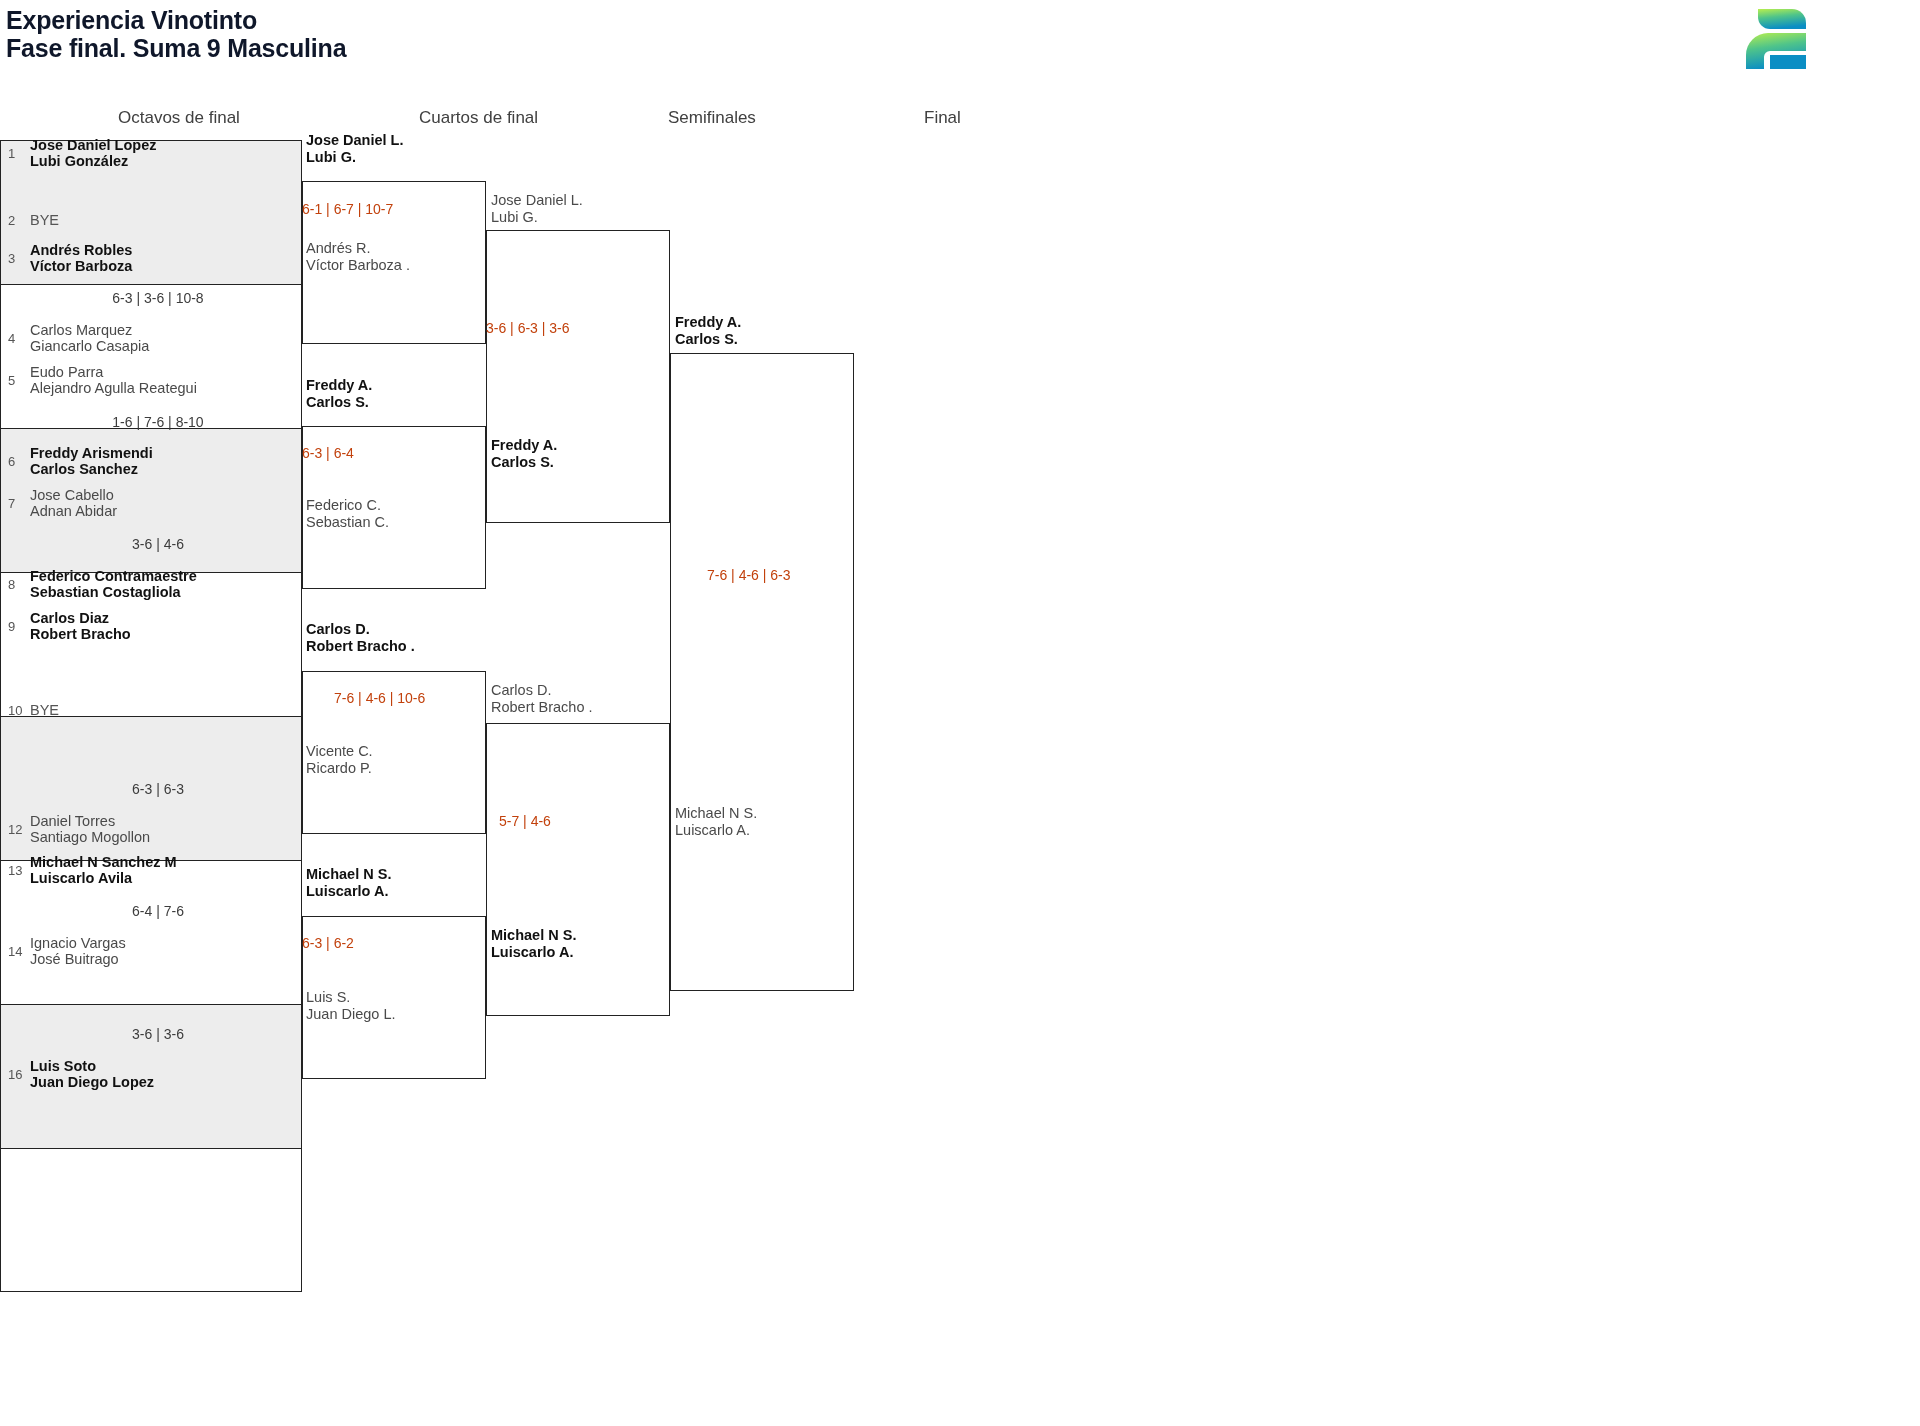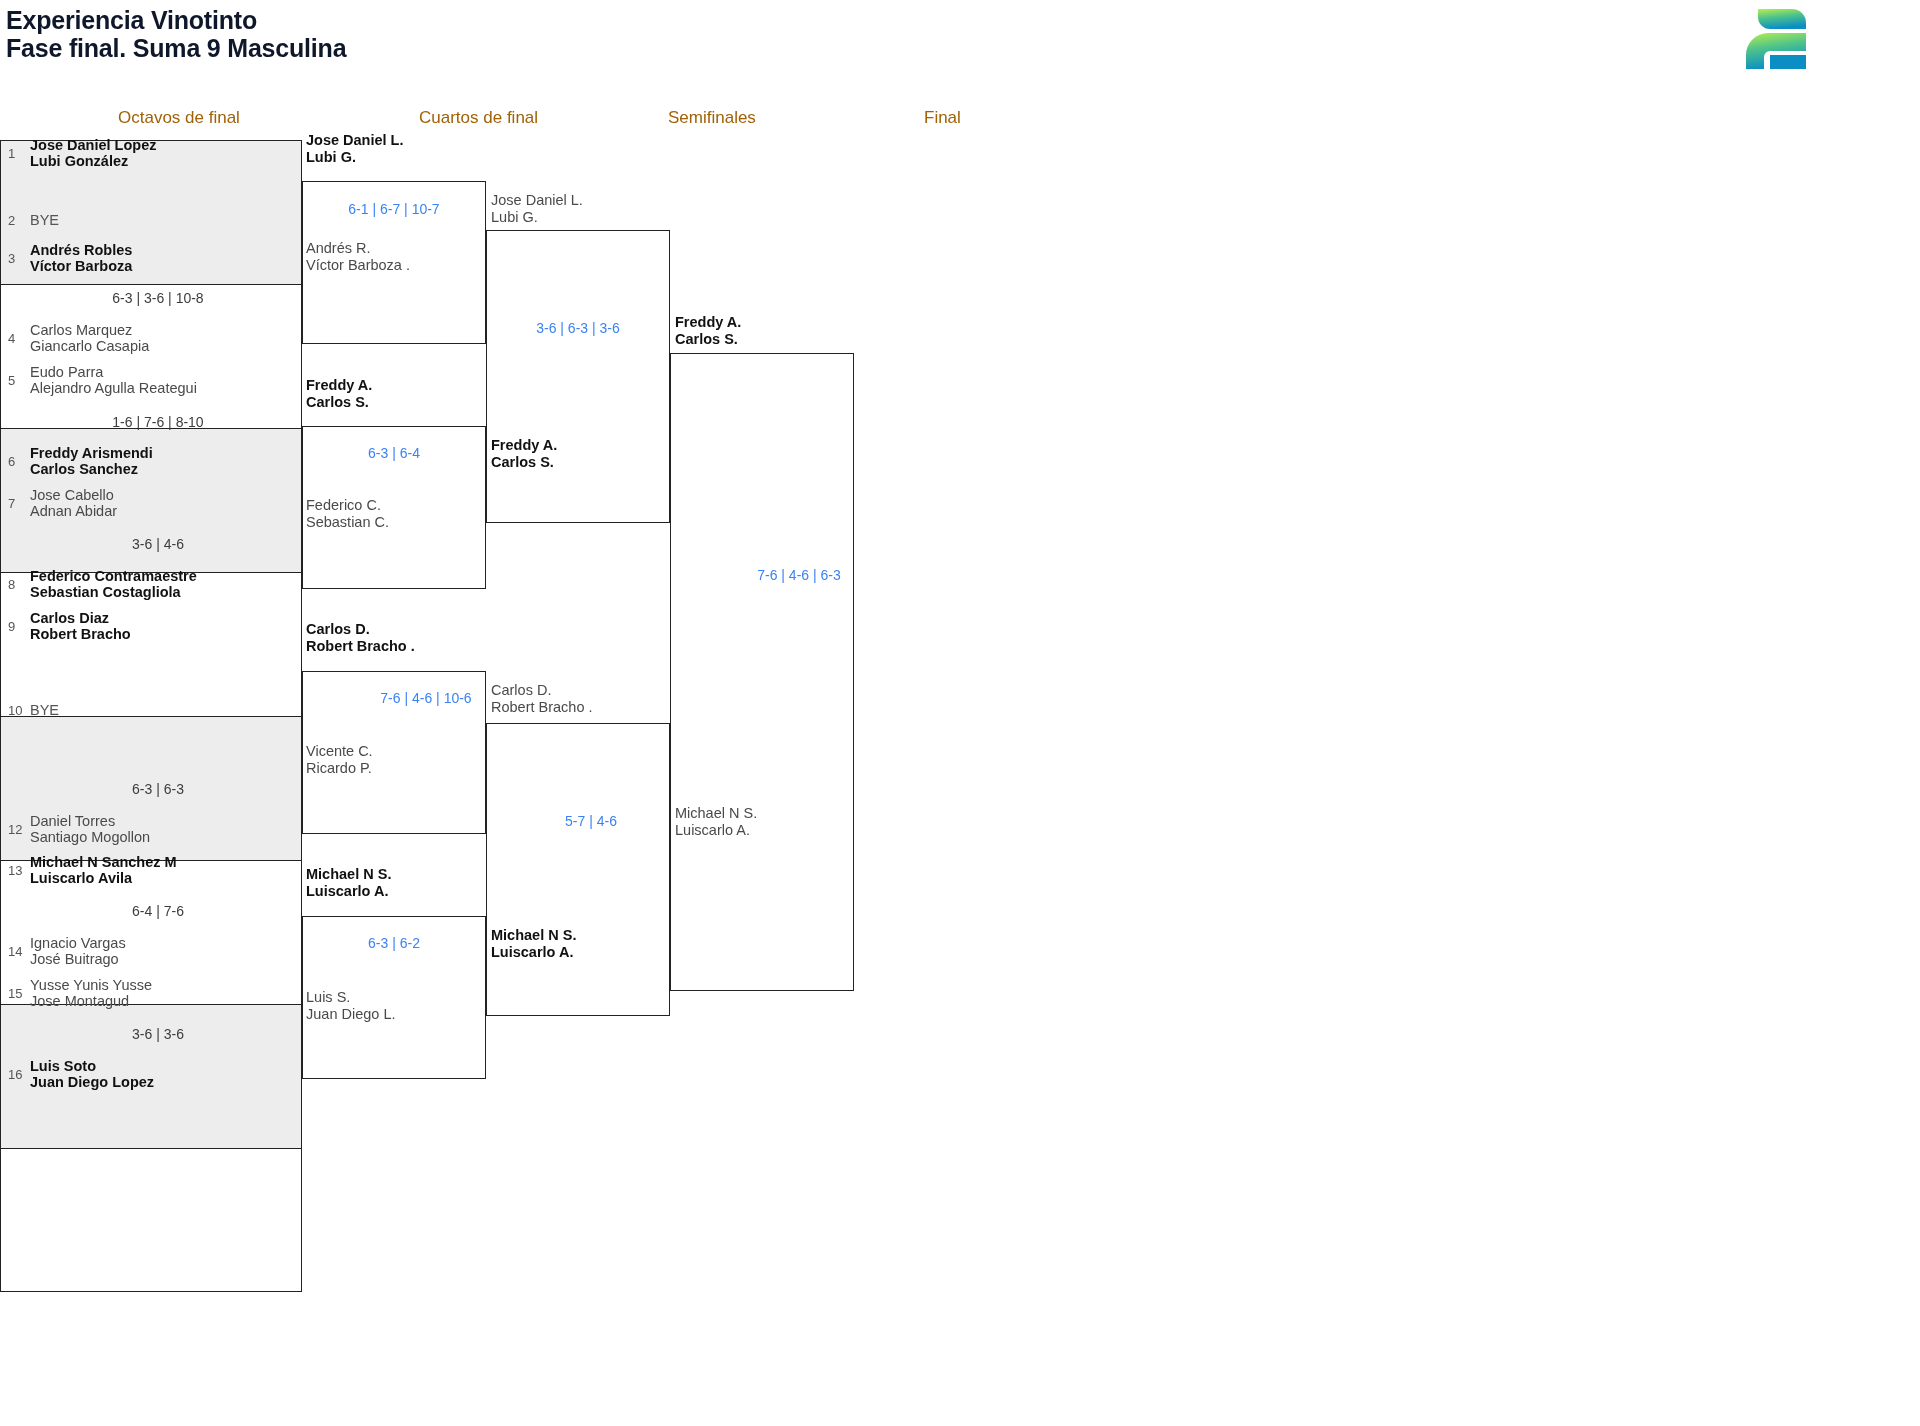--- a/index.html
+++ b/index.html
@@ -36,21 +36,21 @@
     width: 80px;
     height: 68px;
   }
 
   
   .round-head {
     position: absolute;
     top: 108px;
     font-size: 17px;
     font-weight: 400;
-    color: #a16207;
+    color: #404040;
     white-space: nowrap;
   }
   #round-head-0 { left: 118px; }
   #round-head-1 { left: 419px; }
   #round-head-2 { left: 668px; }
   #round-head-3 { left: 924px; }
 
   
   #bracket {
     position: absolute;
@@ -110,23 +110,22 @@
 
   
   .mbox {
     position: absolute;
     box-sizing: border-box;
     border: 1.6px solid #222222;
     background: transparent;
   }
   .mbox-score {
     position: absolute;
-    text-align: center;
     font-size: 14px;
-    color: #3b82f6;
+    color: #c2410c;
   }
 
   
   .team-label {
     position: absolute;
     font-size: 14.5px;
     line-height: 1.15;
     white-space: nowrap;
   }
   .team-label .nm { display: block; }
@@ -264,27 +263,20 @@
   </div>
   <div class="r1-score" style="top:763px;">6-4 | 7-6</div>
   <div class="seed-row loser" style="top:791px;height:40px;">
     <div class="seed-num">14</div>
     <div class="seed-names">
       <span class="nm">Ignacio Vargas</span>
       <span class="nm">José Buitrago</span>
     </div>
   </div>
 
-  <div class="seed-row loser" style="top:833px;height:40px;">
-    <div class="seed-num">15</div>
-    <div class="seed-names">
-      <span class="nm">Yusse Yunis Yusse</span>
-      <span class="nm">Jose Montagud</span>
-    </div>
-  </div>
   <div class="r1-score" style="top:886px;">3-6 | 3-6</div>
   <div class="seed-row winner" style="top:914px;height:40px;">
     <div class="seed-num">16</div>
     <div class="seed-names">
       <span class="nm">Luis Soto</span>
       <span class="nm">Juan Diego Lopez</span>
     </div>
   </div>
 
   <div class="mbox" style="left:302px;top:41px;width:184px;height:163px;"></div>

